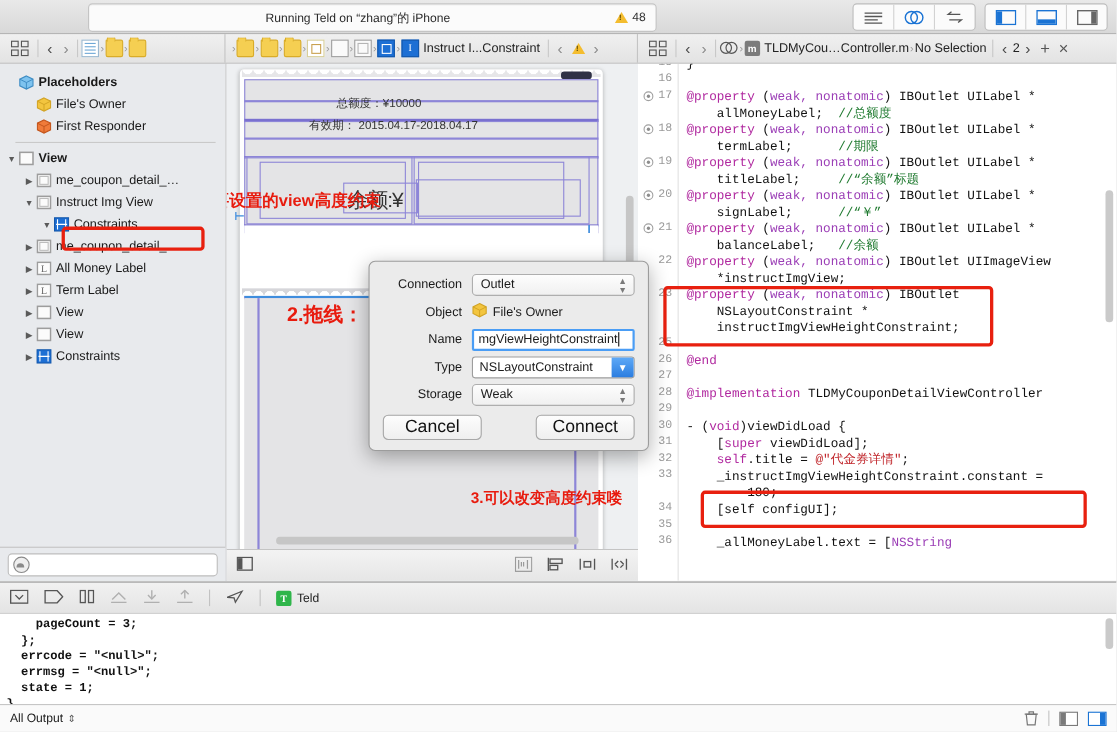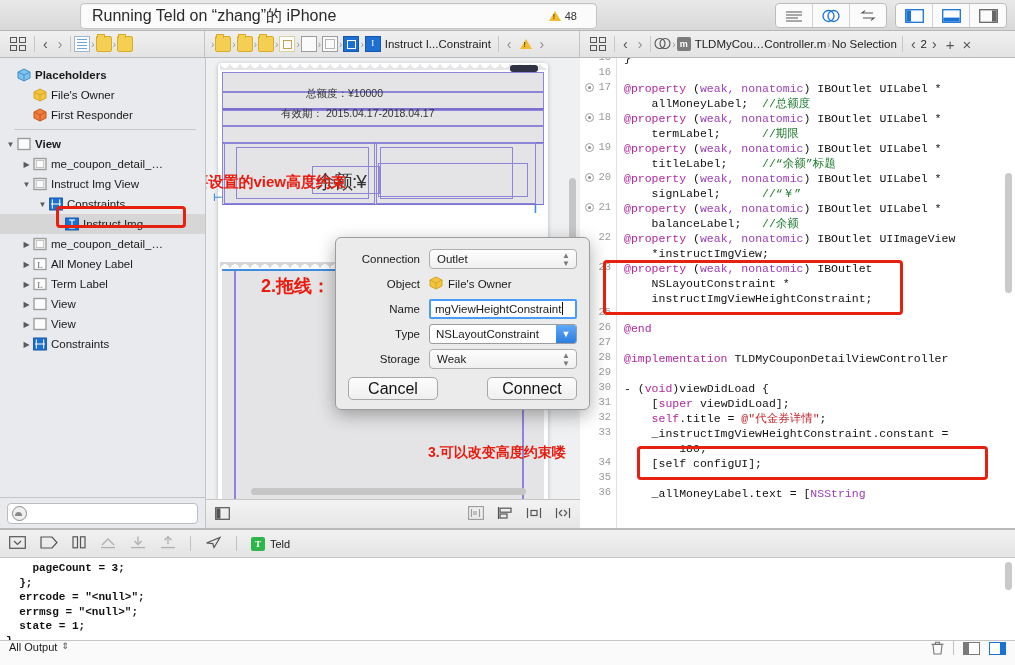--- a/index.html
+++ b/index.html
@@ -15,22 +15,22 @@
   .toolbar{
     height:30px;background:linear-gradient(#e9e9e9,#d8d8d8);
     border-bottom:1px solid #b5b5b5;display:flex;align-items:center;
     position:relative;flex:0 0 30px;
   }
   .status-field{
     position:absolute;left:80px;top:3px;width:515px;height:24px;
     background:#fbfbfb;border:1px solid #c4c4c4;border-radius:4px;
     display:flex;align-items:center;box-shadow:inset 0 1px 1px rgba(0,0,0,.05);
   }
-  .status-text{font-size:16px;color:#2a2a2a;margin-left:11px;flex:1;}
-  .warn-wrap{display:flex;align-items:center;gap:4px;margin-right:19px;}
+  .status-text{font-size:11px;color:#2a2a2a;margin-left:11px;flex:1;text-align:center;}
+  .warn-wrap{display:flex;align-items:center;gap:4px;margin-right:9px;}
   .warn-tri{width:0;height:0;border-left:6px solid transparent;border-right:6px solid transparent;border-bottom:10px solid #f4bd2f;position:relative;}
   .warn-tri::after{content:"!";position:absolute;left:-2px;top:2px;font-size:7px;font-weight:bold;color:#5b4600;}
   .warn-count{font-size:11px;color:#333;}
 
   .tb-right{position:absolute;right:8px;top:3px;display:flex;gap:8px;align-items:center;}
   .seg{display:flex;background:#fbfbfb;border:1px solid #bcbcbc;border-radius:4px;overflow:hidden;height:23px;}
   .seg .sb{width:36px;height:23px;display:flex;align-items:center;justify-content:center;border-right:1px solid #d2d2d2;cursor:default;}
   .seg .sb:last-child{border-right:none;}
 
   
@@ -151,21 +151,21 @@
   .pl{color:#111;}
   .ed-scroll{position:absolute;right:3px;top:115px;width:7px;height:120px;background:#cacaca;border-radius:4px;}
 
   
   .console{height:135px;flex:0 0 135px;background:#fff;display:flex;flex-direction:column;border-top:1px solid #b9b9b9;}
   .cbar{height:27px;flex:0 0 27px;background:linear-gradient(#f1f1f1,#e4e4e4);border-bottom:1px solid #c6c6c6;display:flex;align-items:center;padding:0 9px;gap:14px;}
   .cbar .gap{width:1px;height:15px;background:#c2c2c2;}
   .teld{display:flex;align-items:center;gap:5px;}
   .teldic{width:14px;height:14px;background:#2fb54a;border-radius:2px;color:#fff;font-size:9px;font-weight:bold;display:flex;align-items:center;justify-content:center;font-family:"Liberation Serif",serif;}
   .clog{flex:1;overflow:hidden;padding:3px 0 0 6px;font-family:"Liberation Mono","DejaVu Sans Mono",monospace;font-size:11px;line-height:14.5px;color:#111;font-weight:bold;white-space:pre;position:relative;}
-  .cfoot{height:24px;flex:0 0 24px;border-top:1px solid #c6c6c6;background:#fafafa;display:flex;align-items:flex-start;padding:0 9px;font-size:11px;}
+  .cfoot{height:24px;flex:0 0 24px;border-top:1px solid #c6c6c6;background:#fafafa;display:flex;align-items:center;padding:0 9px;font-size:11px;}
   .cfoot-right{margin-left:auto;display:flex;align-items:center;gap:9px;}
   .trash{width:13px;height:14px;position:relative;}
   .panebtn{width:17px;height:13px;border:1.3px solid #7a7a7a;box-sizing:border-box;position:relative;background:#fff;}
   .panebtn::after{content:"";position:absolute;left:0;top:0;bottom:0;width:5px;background:#7a7a7a;}
   .panebtn.blue{border-color:#1a73d4;}
   .panebtn.blue::after{left:auto;right:0;background:#1a73d4;}
   .cscroll{position:absolute;right:3px;top:4px;width:7px;height:28px;background:#cacaca;border-radius:4px;}
 </style>
 </head>
 <body>
@@ -376,34 +376,20 @@
               <svg width="14" height="14" viewBox="0 0 14 14">
                 <rect x="0.6" y="1" width="12.8" height="12" fill="#1d6fd4" stroke="#1558ab" stroke-width="1"></rect>
                 <g stroke="#fff" stroke-width="1">
                   <line x1="3.3" y1="2.4" x2="3.3" y2="11.6"></line>
                   <line x1="10.7" y1="2.4" x2="10.7" y2="11.6"></line>
                   <line x1="2" y1="7" x2="12" y2="7"></line>
                 </g>
               </svg>
             </span>
             <span class="lbl">Constraints</span>
-          </div>
-          <div class="row sel" style="padding-left: 52px;">
-            <span class="tw"></span>
-            <span style="display: inline-flex; align-items: center;">
-              <svg width="14" height="14" viewBox="0 0 14 14">
-                <rect x="0.6" y="1" width="12.8" height="12" fill="#1d6fd4" stroke="#1558ab" stroke-width="1"></rect>
-                <g stroke="#fff" stroke-width="1.1">
-                  <line x1="4" y1="3" x2="10" y2="3"></line>
-                  <line x1="7" y1="3" x2="7" y2="11"></line>
-                  <line x1="4" y1="11" x2="10" y2="11"></line>
-                </g>
-              </svg>
-            </span>
-            <span class="lbl">Instruct Img…</span>
           </div>
           <div class="row" style="padding-left: 20px;">
             <span class="tw">▶</span>
             <span style="display: inline-flex; align-items: center;">
               <svg width="14" height="14" viewBox="0 0 14 14">
                 <rect x="1" y="1.5" width="12" height="11" fill="#fbfbfb" stroke="#9d9d9d" stroke-width="1.4"></rect>
                 <rect x="3.2" y="3.4" width="7.6" height="7.2" fill="none" stroke="#bdbdbd" stroke-width="1"></rect>
               </svg>
             </span>
             <span class="lbl">me_coupon_detail_…</span>

